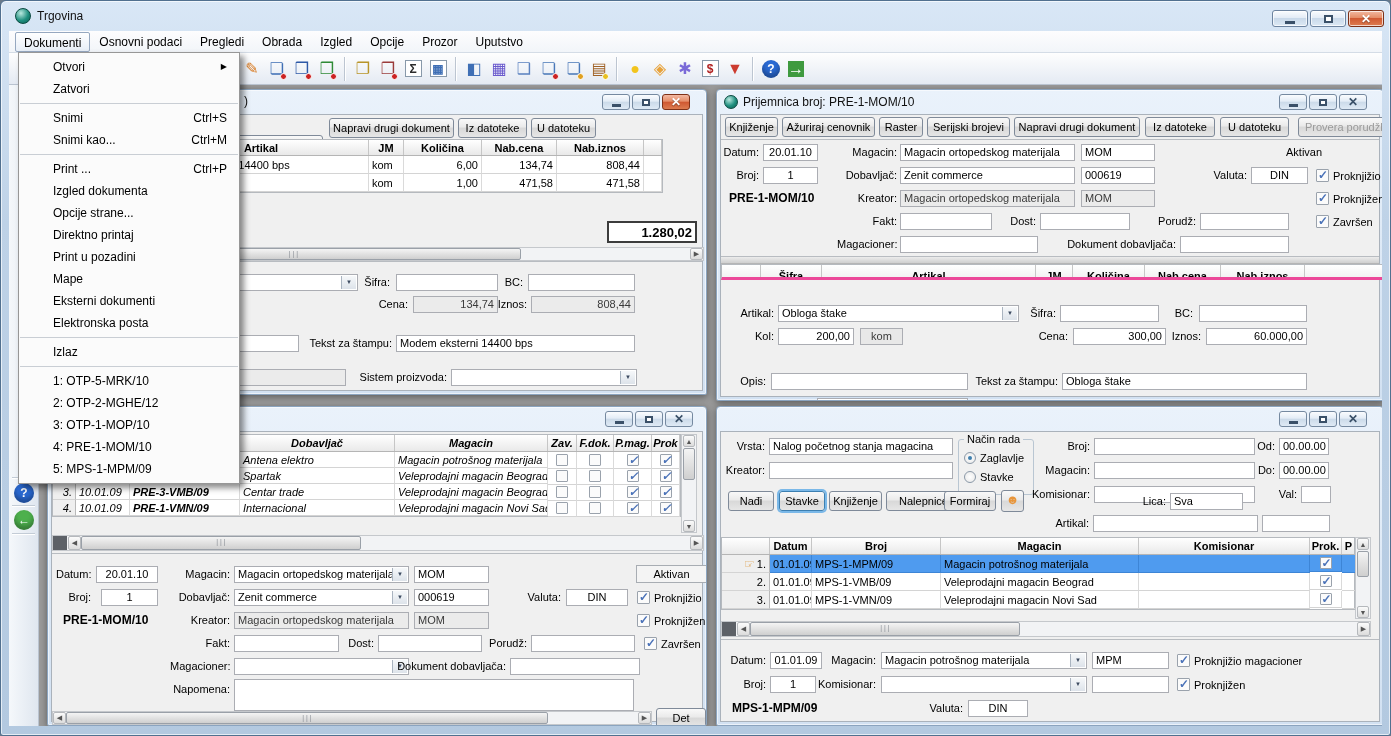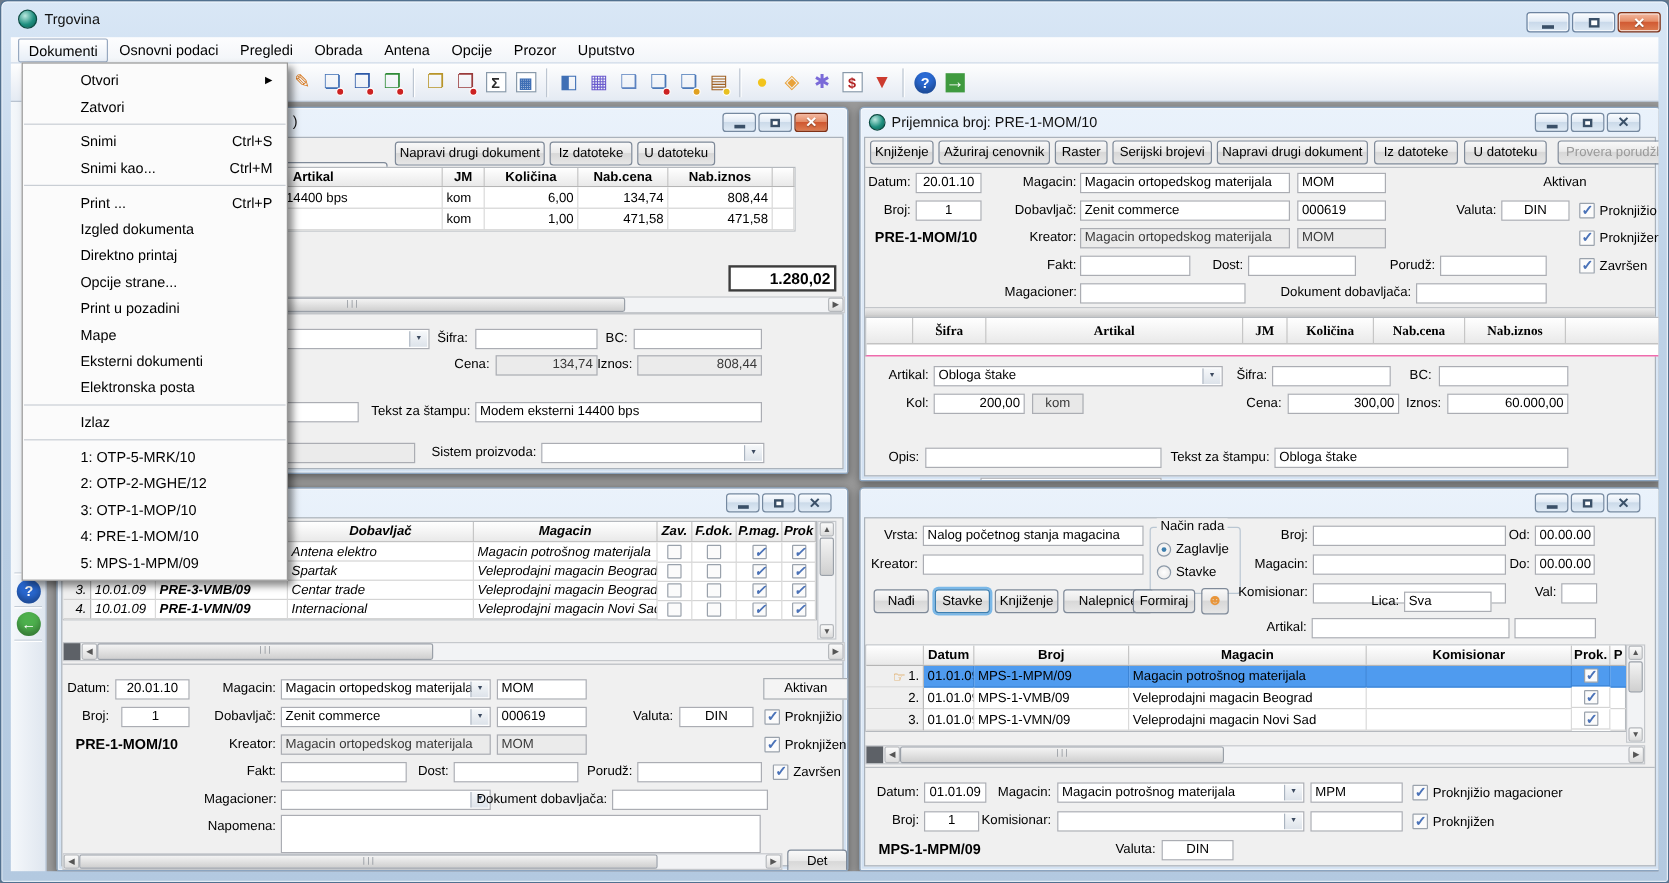--- a/index.html
+++ b/index.html
@@ -76,21 +76,21 @@
   .tr.sel .td:not(.rn) { background:#4f9bef; border-color:#3d85d6; }
   .hand { color:#d98a1e; font-size:12px; margin-right:2px; }
   
   .hscroll,.vscroll { background:#f2f3f5; border:1px solid #c5c8cc; position:absolute; }
   .sarrow { position:absolute; background:linear-gradient(#fbfbfb,#dcdcdc); border:1px solid #b5b8bc; border-radius:2px; color:#555; font-size:7px; display:flex; align-items:center; justify-content:center; }
   .sthumb { position:absolute; background:linear-gradient(#f4f4f4,#cfcfcf); border:1px solid #9aa0a8; border-radius:2px; }
   .sthumb.h::after { content:"| | |"; position:absolute; left:0; right:0; top:1px; text-align:center; font-size:7px; color:#8a8f96; }
   .sblock { position:absolute; background:#5d6167; }
   
   .menu { position:absolute; left:18px; top:52px; width:222px; background:#fbfbfb; border:1px solid #979797; box-shadow:4px 4px 6px rgba(0,0,0,.45); padding:3px 0; z-index:1000; }
-  .mi { height:22px; line-height:22px; padding:0 12px 0 48px; font-size:12px; display:flex; color:#000; }
+  .mi { height:22px; line-height:22px; padding:0 12px 0 20px; font-size:12px; display:flex; color:#000;margin-left:14px; }
   .ml { flex:1; text-align:left; white-space:nowrap; }
   .msc { margin-left:16px; }
   .marr { font-size:8px; margin-left:8px; }
   .msep { height:1px; border-top:1px solid #c9ced4; margin:3px 1px; }
 </style>
 </head>
 <body>
 
 <div class="frame">
   <div class="titlebar">
@@ -107,21 +107,21 @@
     <div class="capbtn close">
         <span class="glyph-x">✕</span>
       </div>
   </div>
 
   <div class="menubar">
       <div class="mbi open">Dokumenti</div>
       <div class="mbi">Osnovni podaci</div>
       <div class="mbi">Pregledi</div>
       <div class="mbi">Obrada</div>
-      <div class="mbi">Antena</div>
+      <div class="mbi">Izgled</div>
       <div class="mbi">Opcije</div>
       <div class="mbi">Prozor</div>
       <div class="mbi">Uputstvo</div>
     </div>
   <div class="toolbar">
       <div class="tbtn">
         <span class="g" style="color: rgb(201, 151, 28);">✉</span>
       </div>
       <div class="tbtn">
         <span class="g" style="color: rgb(216, 121, 31);">✎</span>
@@ -358,21 +358,21 @@
               <span class="cl">Završen</span>
             </div>
 
           <div class="a lb" style="left:116px;top:96px;width:60px;">Magacioner:</div>
           <div class="a in" style="left:179px;top:96px;width:138px;"></div>
           <div class="a lb" style="left:345px;top:96px;width:110px;">Dokument dobavljača:</div>
           <div class="a in" style="left:459px;top:96px;width:109px;"></div>
         </div>
 
         <div class="a" style="left:0;top:142px;right:0;height:7px;background:linear-gradient(#ececec,#cfcfcf);border-bottom:1px solid #b5b5b5;"></div>
-        <div class="a tbl" style="left:0;top:149px;width:662px;height:33px;overflow:hidden;border-bottom:1px solid #ec4899;font-family:Liberation Serif, serif;">
+        <div class="a tbl" style="left:0;top:149px;width:662px;height:16px;overflow:hidden;border-bottom:3px solid #ec4899;">
             <div class="thead" style="height: 22px;">
               <div class="th" style="width: 39px; line-height: 22px;"></div>
               <div class="th" style="width: 61px; line-height: 22px;">Šifra</div>
               <div class="th" style="width: 214px; line-height: 22px;">Artikal</div>
               <div class="th" style="width: 37px; line-height: 22px;">JM</div>
               <div class="th" style="width: 72px; line-height: 22px;">Količina</div>
               <div class="th" style="width: 76px; line-height: 22px;">Nab.cena</div>
               <div class="th" style="width: 84px; line-height: 22px;">Nab.iznos</div>
               <div class="th" style="width: 79px; line-height: 22px;"></div>
             </div>
@@ -739,26 +739,26 @@
     </div>
     <div class="msep"></div>
     <div class="mi">
       <span class="ml">Print ...</span>
       <span class="msc">Ctrl+P</span>
     </div>
     <div class="mi">
       <span class="ml">Izgled dokumenta</span>
     </div>
     <div class="mi">
+      <span class="ml">Opcije strane...</span>
+    </div>
+    <div class="mi">
       <span class="ml">Direktno printaj</span>
     </div>
     <div class="mi">
-      <span class="ml">Opcije strane...</span>
-    </div>
-    <div class="mi">
       <span class="ml">Print u pozadini</span>
     </div>
     <div class="mi">
       <span class="ml">Mape</span>
     </div>
     <div class="mi">
       <span class="ml">Eksterni dokumenti</span>
     </div>
     <div class="mi">
       <span class="ml">Elektronska posta</span>

